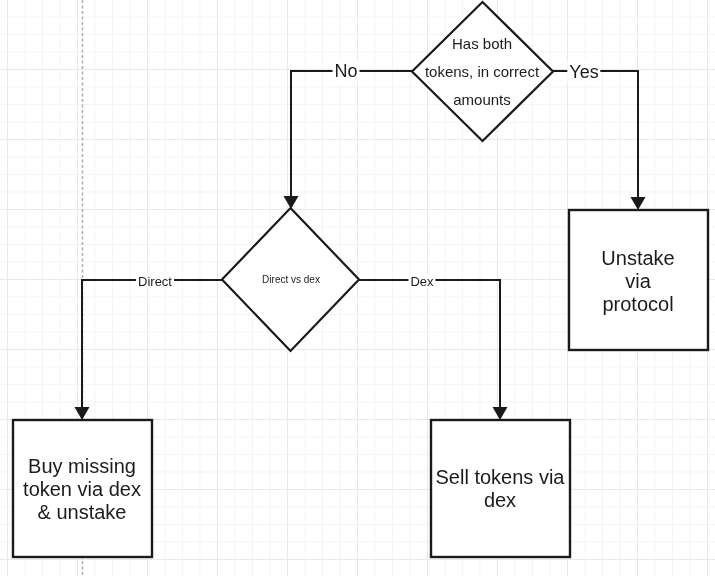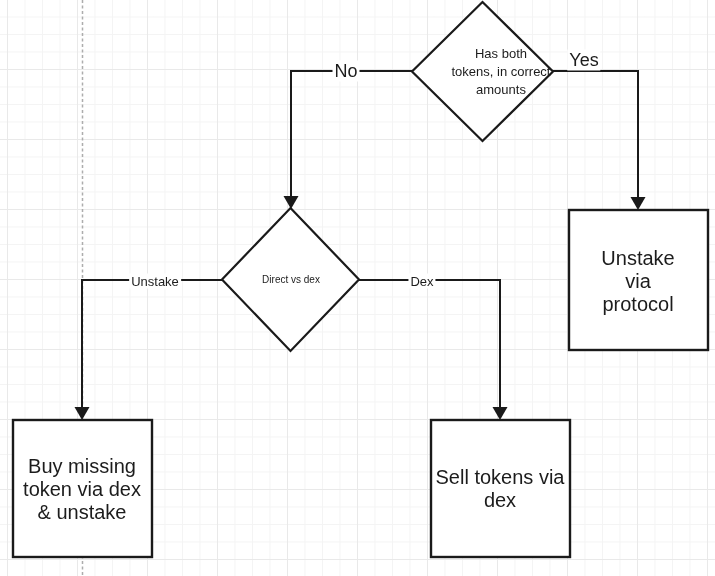--- a/index.html
+++ b/index.html
@@ -49,23 +49,22 @@
     fill: none;
   }
   .lbl {
     position: absolute;
     transform: translate(-50%, -50%);
     color: #1c1c1c;
     text-align: center;
     white-space: pre-line;
   }
   .node-lbl-sm {     
-    font-size: 13px;
-    line-height: 18px;
-    margin-left: 19px;
+    font-size: 15px;
+    line-height: 28px;
   }
   .node-lbl-md {     
     font-size: 10px;
     line-height: 18px;
   }
   .node-lbl-lg {     
     font-size: 20px;
     line-height: 23px;
   }
   .edge-lbl {
@@ -119,19 +118,19 @@
 
   <div class="lbl node-lbl-lg" style="left:82px; top:489px;">Buy missing
 token via dex
 &amp; unstake</div>
 
   <div class="lbl node-lbl-lg" style="left:500px; top:489px;">Sell tokens via
 dex</div>
 
   <div class="lbl edge-lbl edge-lbl-lg" style="left:346px; top:71px;">No</div>
 
-  <div class="lbl edge-lbl edge-lbl-lg" style="left:584px; top:60px;">Yes</div>
+  <div class="lbl edge-lbl edge-lbl-lg" style="left:584px; top:72px;">Yes</div>
 
-  <div class="lbl edge-lbl edge-lbl-sm" style="left:155px; top:281px;">Unstake</div>
+  <div class="lbl edge-lbl edge-lbl-sm" style="left:155px; top:281px;">Direct</div>
 
   <div class="lbl edge-lbl edge-lbl-sm" style="left:422px; top:281px;">Dex</div>
 
 </div>
 
 </body></html>

